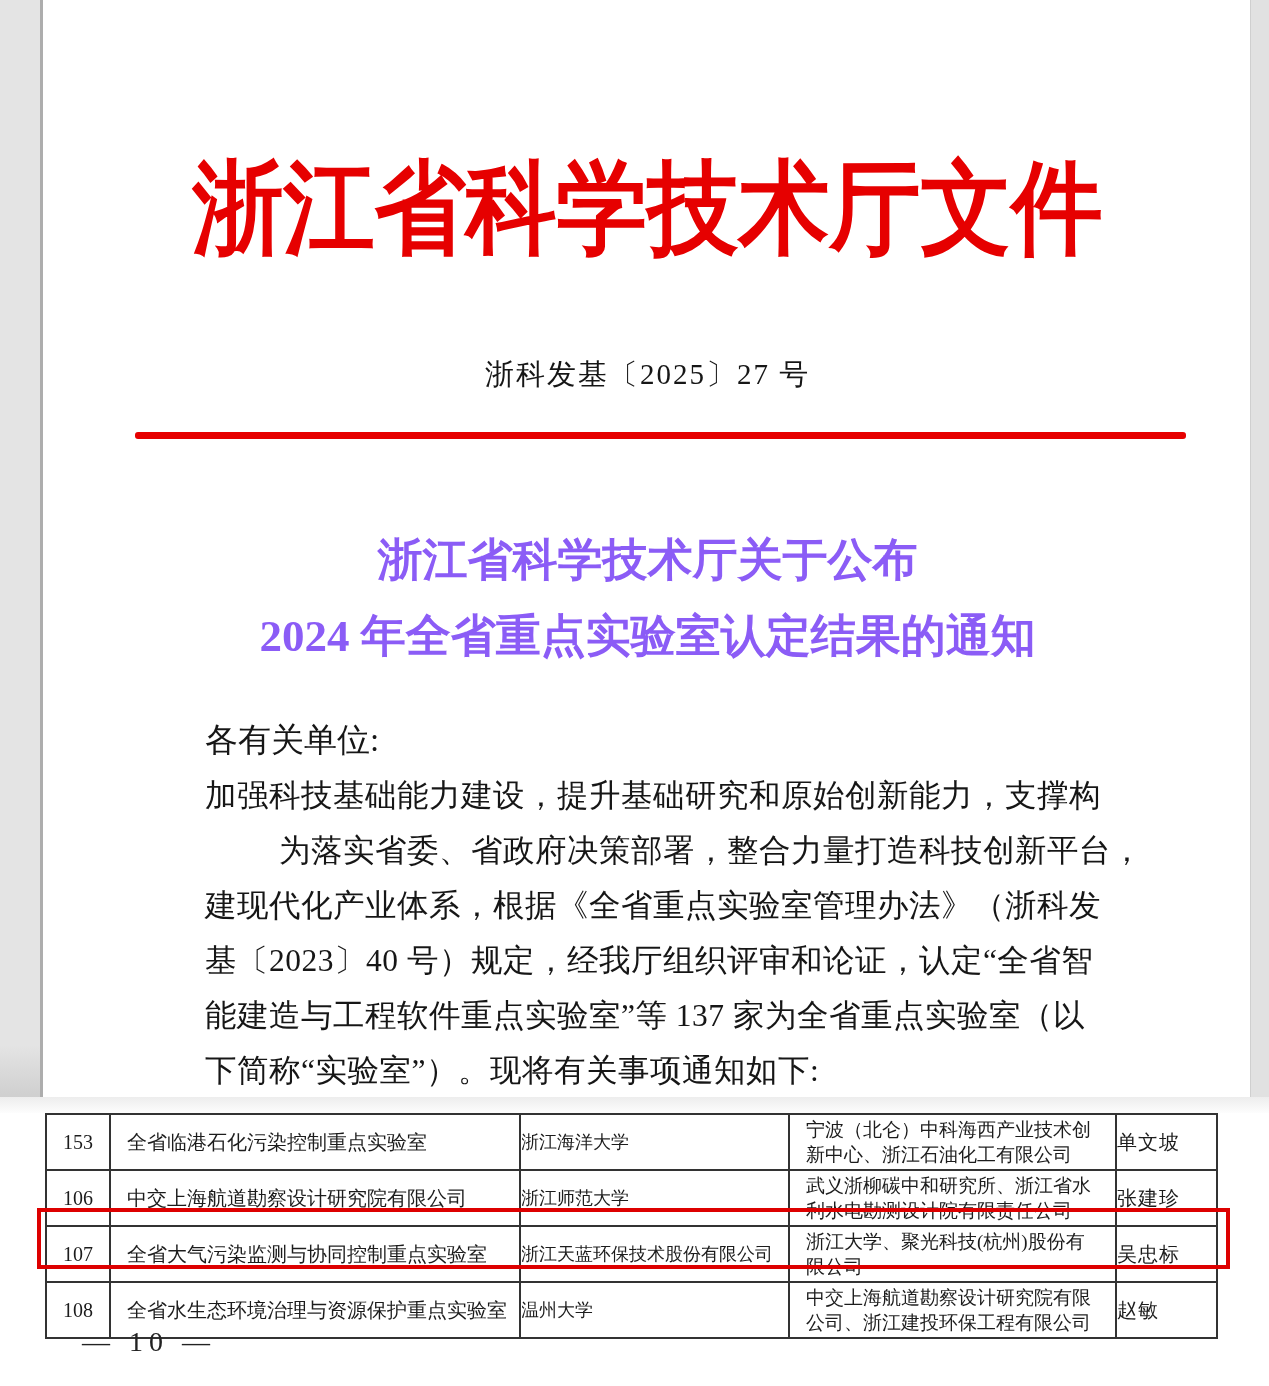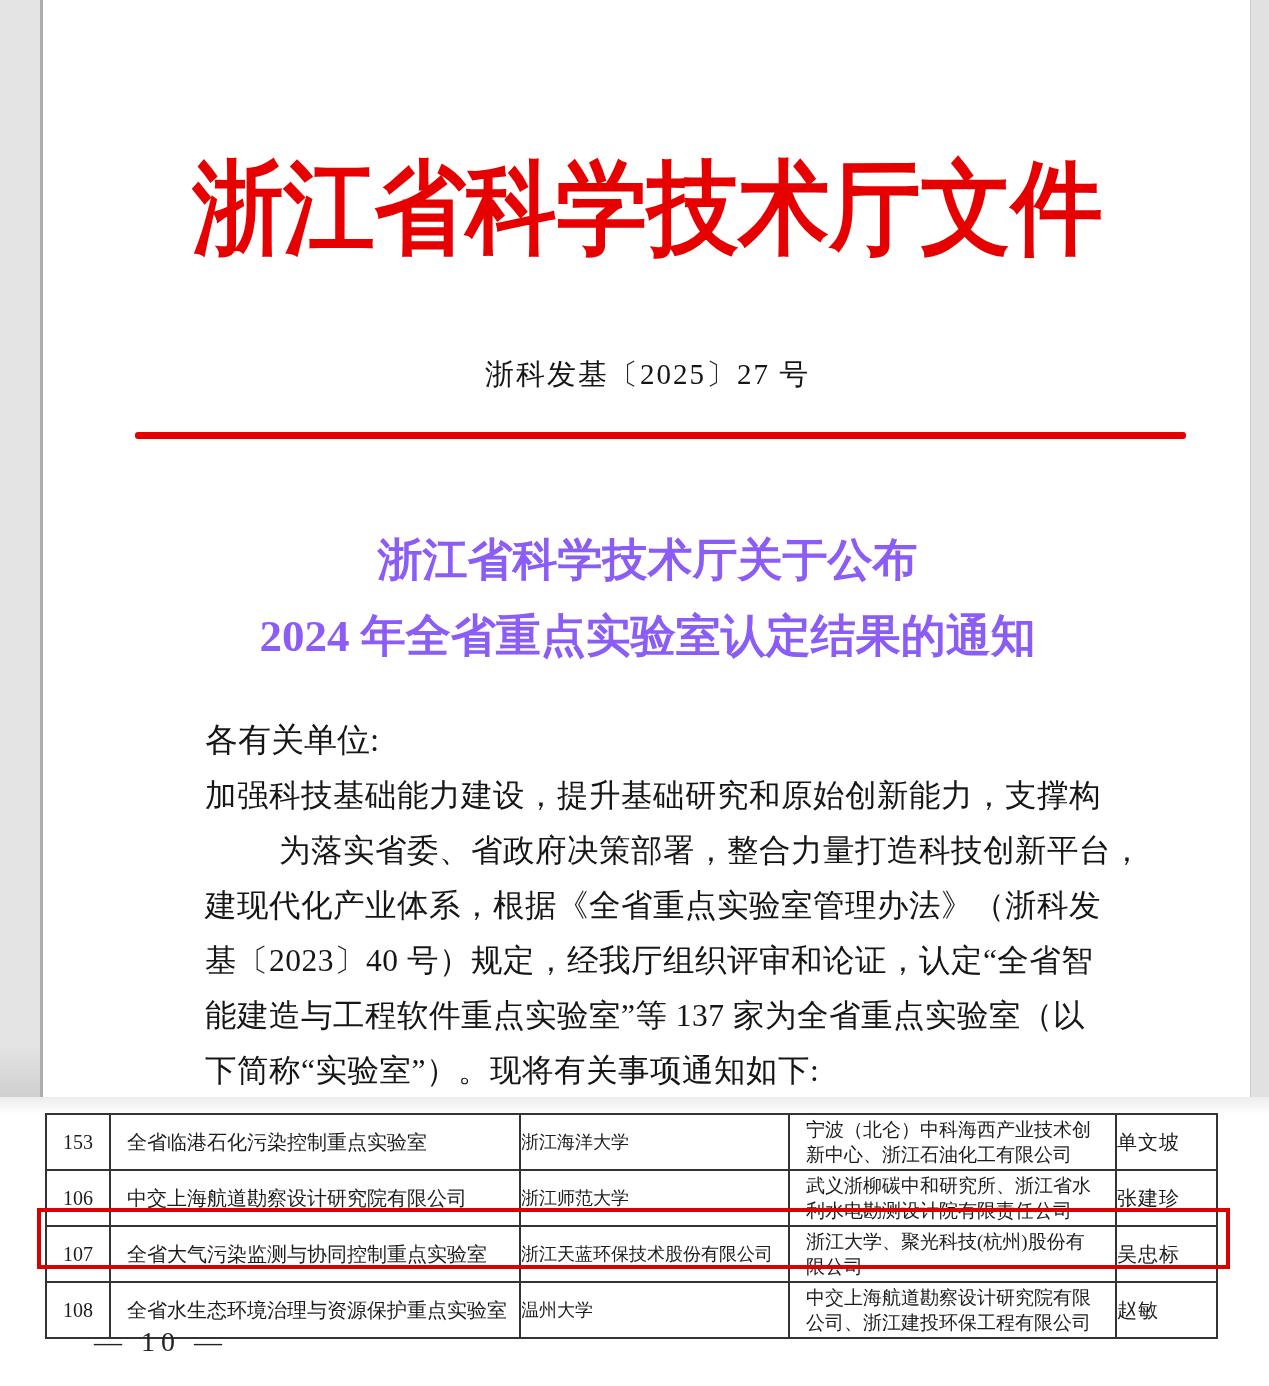--- a/index.html
+++ b/index.html
@@ -101,21 +101,21 @@
   tr.r-107 { height: 53px; }
   tr.r-108 { height: 47px; }
 
   .highlight-box {
     left: 37px; top: 1208px; width: 1193px; height: 61px;
     border: 4px solid var(--highlight_red, #dd0000);
     background: transparent;
   }
 
   .page-number {
-    left: 94px; top: 1326px;
+    left: 82px; top: 1326px;
     font-size: 28px;
     letter-spacing: 6px;
     color: #222222;
   }
 </style>
 </head>
 <body>
 
 <div class="abs margin-left"></div>
 <div class="abs margin-right"></div>

